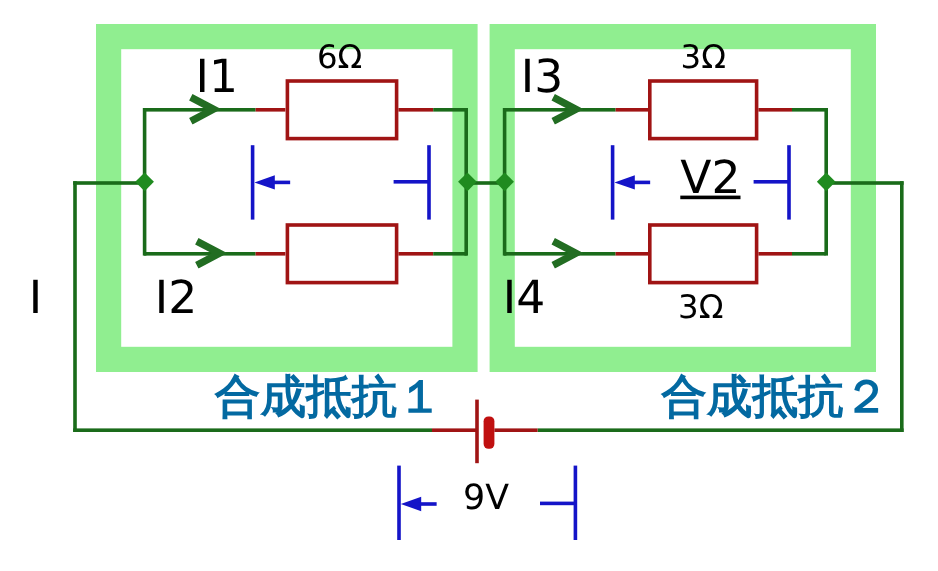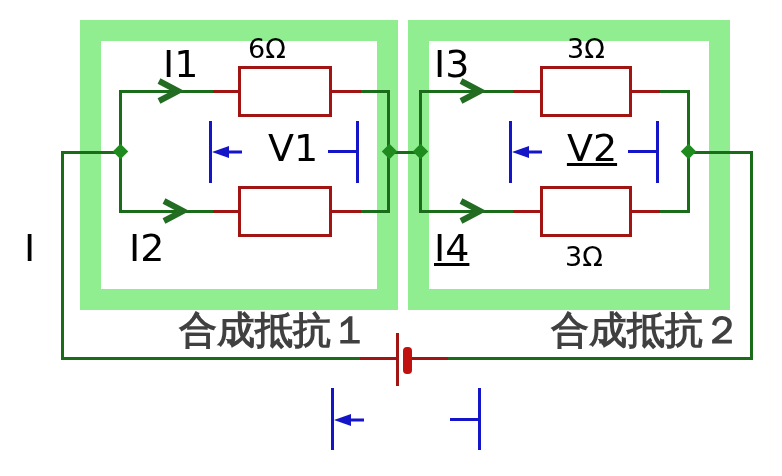--- a/index.html
+++ b/index.html
@@ -12,21 +12,21 @@
   .lead{position:absolute;background:#a01414;}
   .resistor{position:absolute;border:3px solid #a01414;background:#ffffff;box-sizing:border-box;}
   .dot{position:absolute;width:11px;height:11px;background:#1f8b1f;transform:rotate(45deg);}
   .bbar{position:absolute;background:#1414c8;}
   .plate-long{position:absolute;background:#a01414;}
   .plate-thick{position:absolute;background:#c01010;border-radius:4px;}
   .lbl{position:absolute;color:#000;font-size:38px;line-height:1.05;white-space:nowrap;}
   .ohm{position:absolute;color:#000;font-size:27px;line-height:1.05;text-align:center;white-space:nowrap;}
   .vlbl{position:absolute;color:#000;font-size:38px;line-height:1.05;text-align:center;white-space:nowrap;}
   .srclbl{position:absolute;color:#000;font-size:29px;line-height:1.05;text-align:center;white-space:nowrap;}
-  .caption{position:absolute;color:#404040;font-size:38px;line-height:1.0;font-weight:bold;white-space:nowrap;}
+  .caption{position:absolute;color:#0369a1;font-size:38px;line-height:1.0;font-weight:bold;white-space:nowrap;}
   svg{position:absolute;display:block;}
 </style>
 </head>
 <body>
 
 <div id="stage">
 
   <div class="hl" style="left:80px;top:20px;width:318px;height:290px;"></div>
   <div class="hl" style="left:408px;top:20px;width:322px;height:290px;"></div>
 
@@ -108,25 +108,25 @@
       <polygon points="0,7 17,1 17,13" fill="#1414c8"></polygon>
       <rect x="15" y="5.5" width="15" height="3" fill="#1414c8"></rect>
     </svg>
   <div class="bbar" style="left:450px;top:418px;width:30px;height:3px;"></div>
   <div class="bbar" style="left:478px;top:388px;width:3px;height:62px;"></div>
 
   <div class="lbl" style="left:24px;top:229px;">I</div>
   <div class="lbl" style="left:147px;top:45px;margin-left:16px;">I1</div>
   <div class="lbl" style="left:129px;top:229px;">I2</div>
   <div class="lbl" style="left:434px;top:45px;">I3</div>
-  <div class="lbl" style="left:434px;top:229px;text-decoration:underline;">I4</div>
+  <div class="lbl" style="left:419px;top:229px;">I4</div>
 
-  <div class="ohm" style="left:235px;top:35px;width:64px;">6Ω</div>
+  <div class="ohm" style="left:251px;top:35px;width:64px;">6Ω</div>
   <div class="ohm" style="left:554px;top:35px;width:64px;">3Ω</div>
   <div class="ohm" style="left:552px;top:243px;width:64px;">3Ω</div>
 
-  <div class="vlbl" style="left:262px;top:129px;width:62px;">V1</div>
   <div class="vlbl" style="left:560px;top:129px;width:64px;text-decoration:underline;">V2</div>
+  <div class="srclbl" style="left:372px;top:399px;width:66px;">9V</div>
 
   <div class="caption" style="left:179px;top:311px;">合成抵抗１</div>
   <div class="caption" style="left:529px;top:311px;margin-left:22px;">合成抵抗２</div>
 
 </div>
 
 </body></html>

